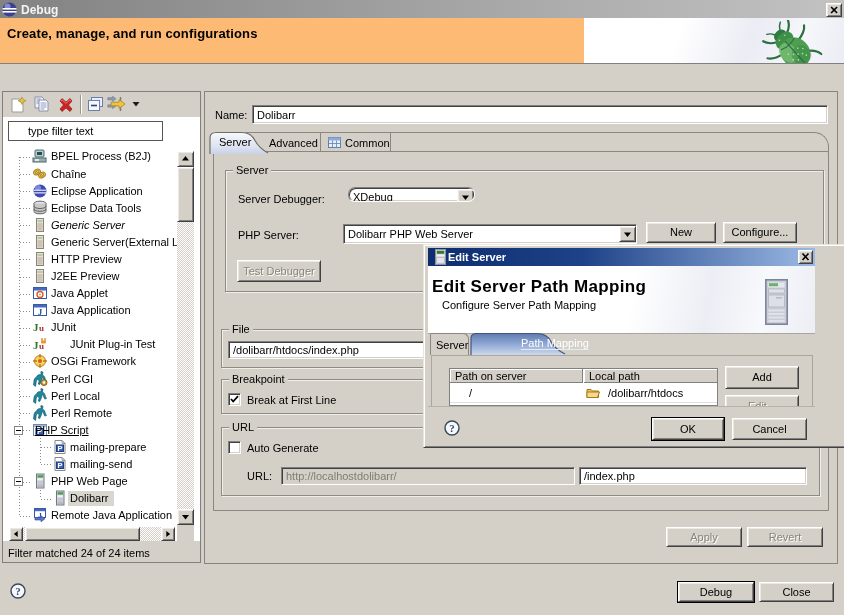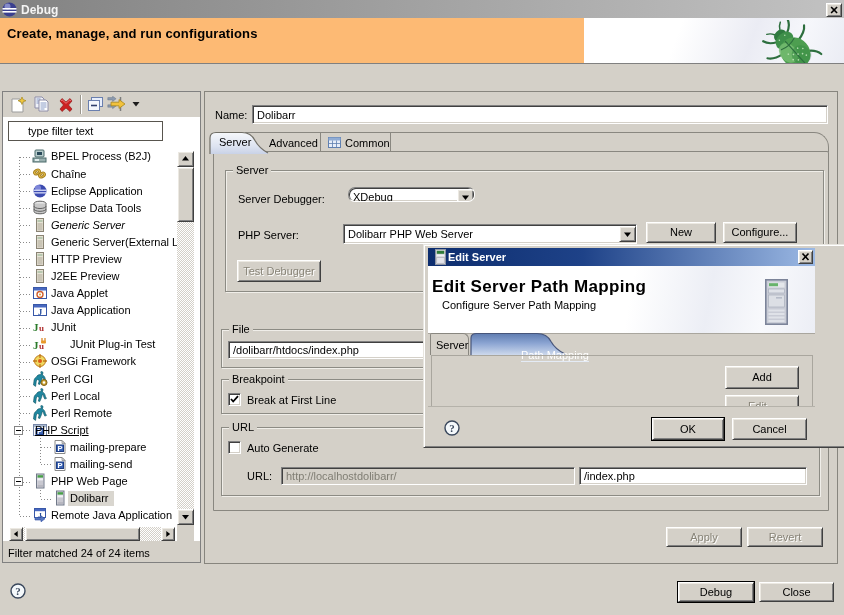--- a/index.html
+++ b/index.html
@@ -466,23 +466,34 @@
     <defs>
         <linearGradient id="tg2" x1="0" y1="0" x2="0" y2="1">
       <stop offset="0" stop-color="#5f7cb0"></stop>
           <stop offset="0.45" stop-color="#8ba4d2"></stop>
           <stop offset="1" stop-color="#cdd9ec"></stop>
     </linearGradient>
       </defs>
     <path d="M1 23 V6 Q1 1.5 6.5 1.5 H67 Q77 1.5 81 9.5 Q85 17 95 22 L95 23 Z" fill="url(#tg2)"></path>
     <path d="M1 23 V6 Q1 1.5 6.5 1.5 H67 Q77 1.5 81 9.5 Q85 17 95 22" fill="none" stroke="#47557a" stroke-width="1.2"></path>
   </svg>
-  <div class="abs" style="left:50px;top:104px;color:#fff;padding-left:47px;"><span style="border-bottom:1px solid #e4ebf6;">Path Mapping</span></div>
+  <div class="abs" style="left:50px;top:92px;color:#fff;padding-left:47px;"><span style="border-bottom:1px solid #e4ebf6;">Path Mapping</span></div>
   <div class="abs" style="left:7px;top:110px;width:382px;height:51px;border:1px solid #a9a69e;border-bottom:none;"></div>
 
+  <div class="abs" style="left:25px;top:123px;width:269px;height:38px;background:#fff;border:1px solid #808080;overflow:hidden;">
+    <div class="abs" style="left:0;top:0;width:133px;height:14px;background:#d4d0c8;border-right:1px solid #808080;border-bottom:1px solid #808080;box-shadow:inset 1px 1px 0 #fff;padding:1px 0 0 5px;">Path on server</div>
+    <div class="abs" style="left:134px;top:0;width:134px;height:14px;background:#d4d0c8;border-right:1px solid #808080;border-bottom:1px solid #808080;box-shadow:inset 1px 1px 0 #fff;padding:1px 0 0 5px;">Local path</div>
+    <span class="abs" style="left:19px;top:18px;">/</span>
+    <svg class="abs" style="left:136px;top:18px" width="14" height="12" viewBox="0 0 14 12">
+      <path d="M1 2.5 h4 l1.5 1.5 h6 v6.5 h-11.5 z" fill="#f4c45c" stroke="#a07818"></path>
+      <path d="M1 5 h11 l1.5 0 -2 5.5 h-10.5 z" fill="#f8d98c" stroke="#a07818"></path>
+    </svg>
+    <span class="abs" style="left:158px;top:18px;">/dolibarr/htdocs</span>
+    <div class="abs" style="left:0;top:33px;width:269px;height:1px;background:#e0e0e0;"></div>
+  </div>
 
   <div class="btn" style="left:301px;top:121px;width:74px;height:23px;padding-top:4px;">Add</div>
   <div class="abs" style="left:301px;top:150px;width:74px;height:11px;overflow:hidden;">
     <div class="btn dis" style="left:0;top:0;width:74px;height:23px;padding-top:4px;">Edit...</div>
   </div>
 
   <div class="abs" style="left:4px;top:161px;width:387px;height:38px;background:#d4d0c8;border-top:1px solid #b5b2aa;"></div>
   <svg class="abs" style="left:20px;top:175px" width="16" height="16" viewBox="0 0 16 16">
     <circle cx="8" cy="8" r="7" fill="#f4f8fb" stroke="#39475c" stroke-width="1.4"></circle>
     <text x="8" y="12" font-size="11" font-weight="bold" fill="#39475c" text-anchor="middle" font-family="Liberation Serif">?</text>

